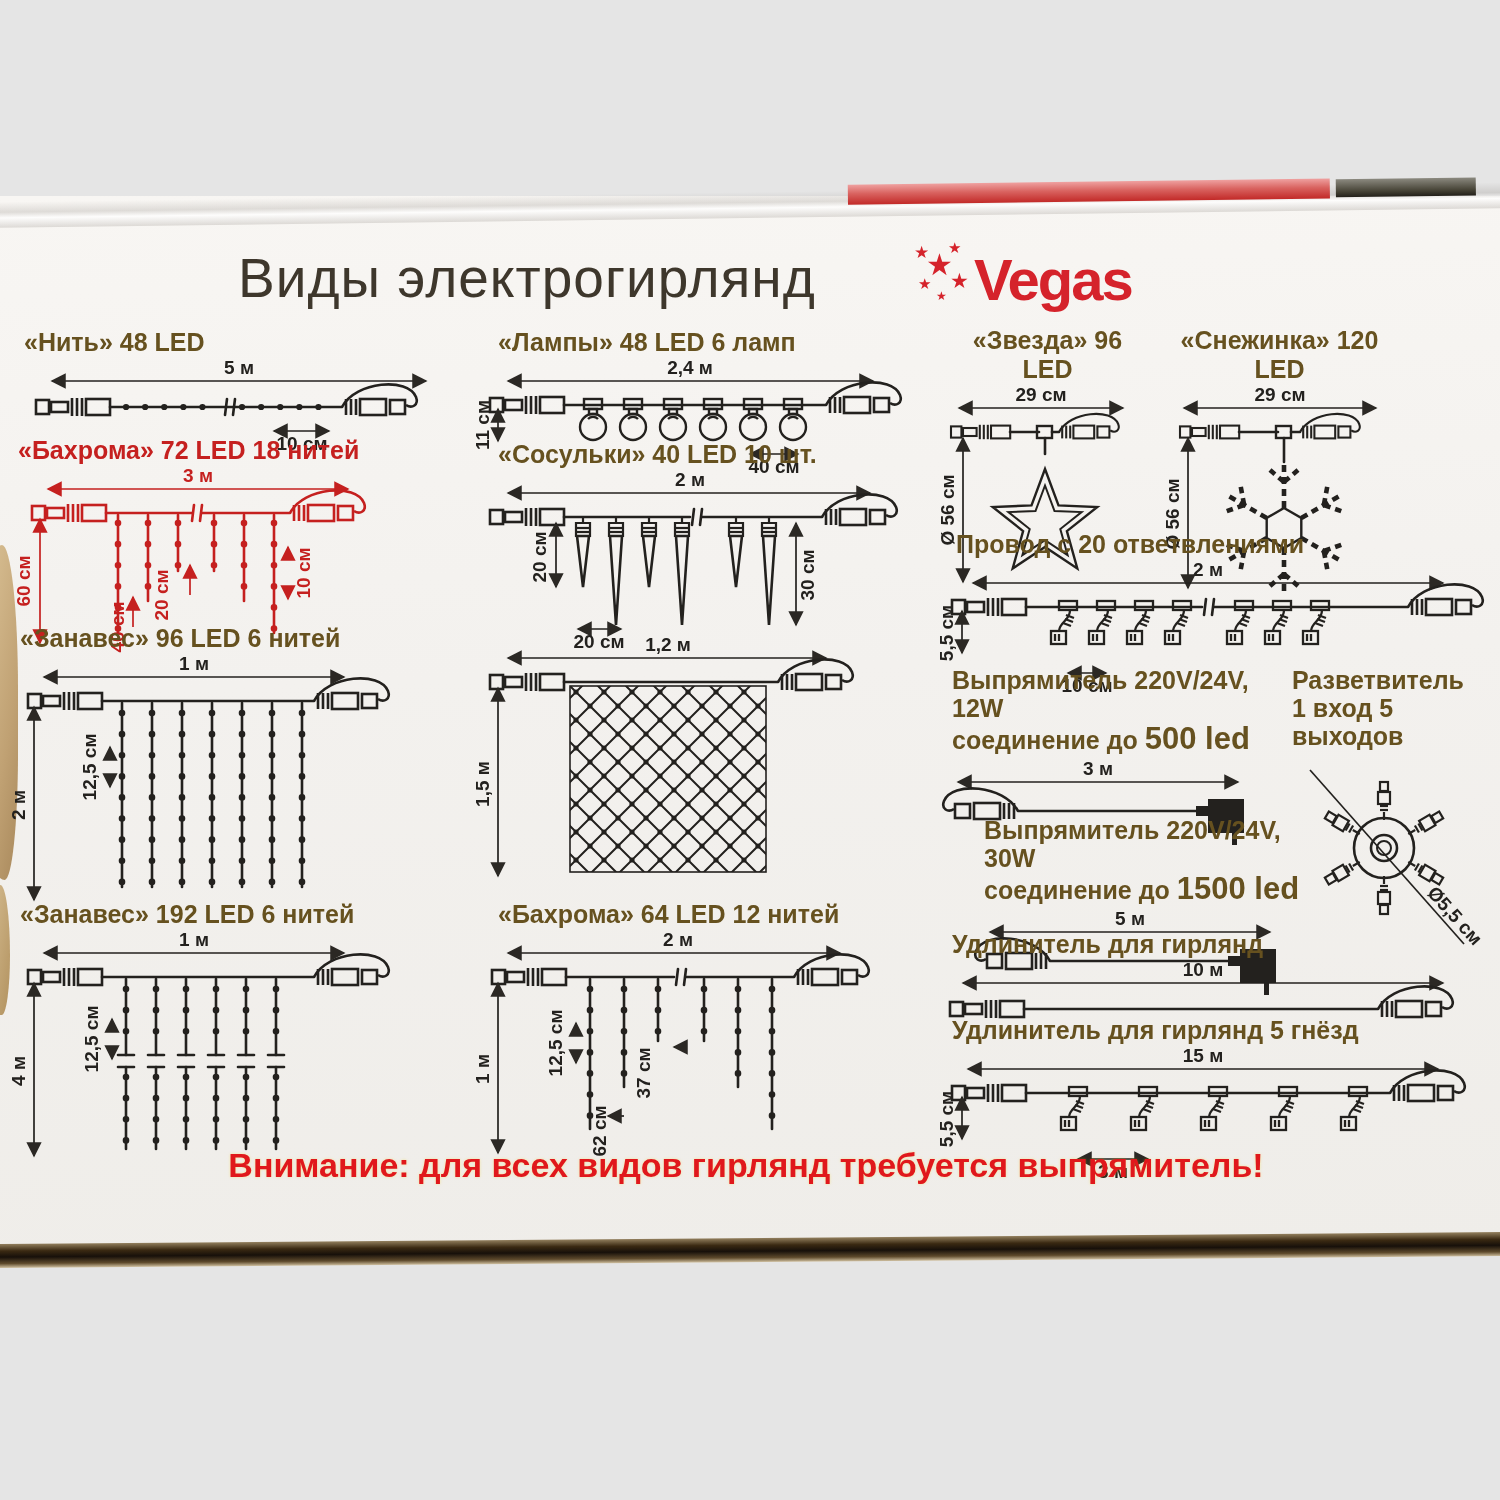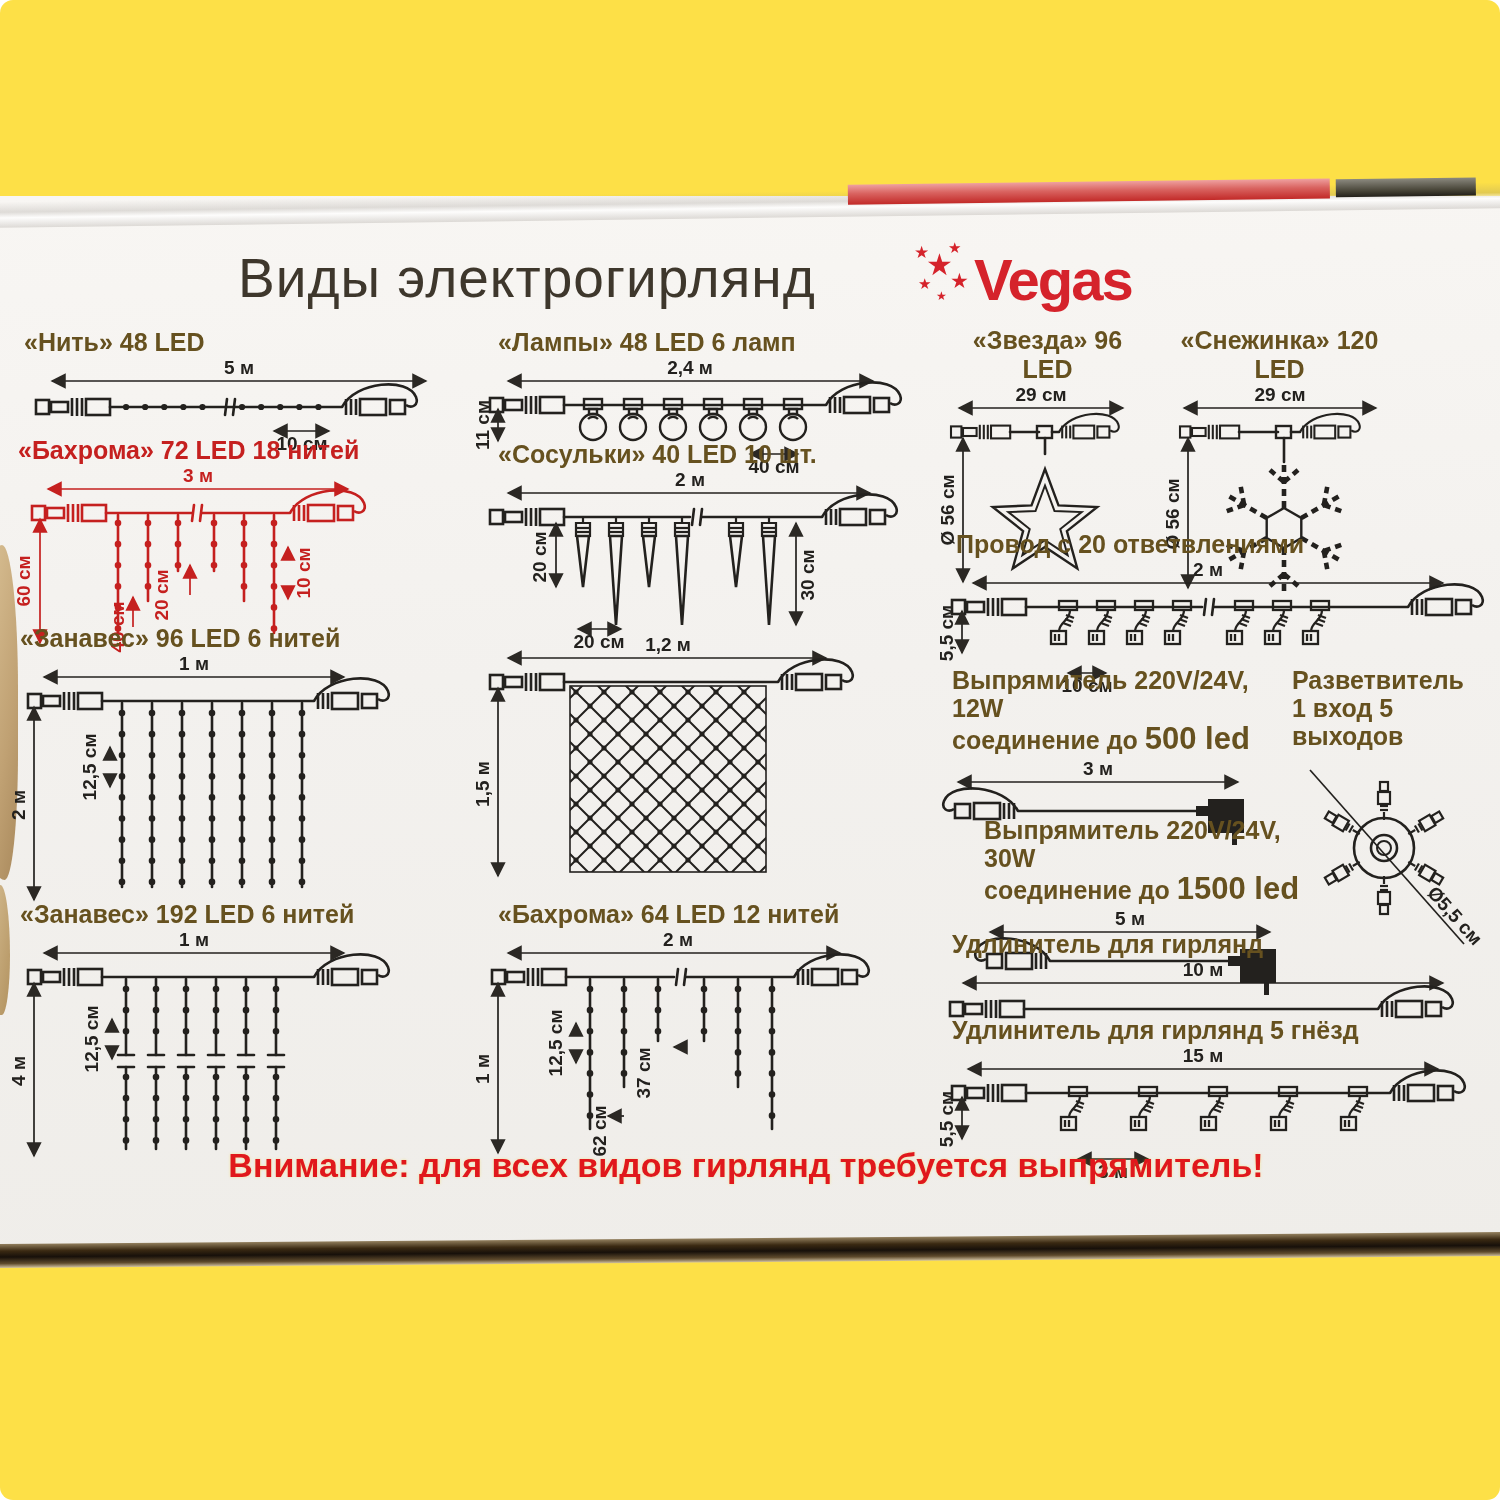--- a/index.html
+++ b/index.html
@@ -1,17 +1,17 @@
 <!DOCTYPE html>
 <html><head>
 <meta charset="utf-8">
 <style>
   html,body{margin:0;padding:0;background:#ffffff;}
-  #photo{position:relative;width:1500px;height:1500px;overflow:hidden;background:#fde047;
-         font-family:"Liberation Sans",sans-serif;border-radius:13px;}
+  #photo{position:relative;width:1500px;height:1500px;overflow:hidden;background:#e5e5e5;
+         font-family:"Liberation Sans",sans-serif;}
   
   #panel{position:absolute;left:0;top:196px;width:1500px;height:1052px;
          background:linear-gradient(178deg,#f8f6f3 0%,#f3f1ee 45%,#efede9 100%);}
   .top-fold{position:absolute;left:-10px;top:192px;width:1520px;height:26px;
          transform:rotate(-0.75deg);
          background:linear-gradient(180deg,rgba(255,255,255,0) 0%,rgba(130,124,118,.22) 40%,rgba(255,255,255,.75) 62%,rgba(150,144,138,.28) 100%);}
   .red-stripe{position:absolute;left:858px;top:-6px;width:482px;height:20px;
          background:linear-gradient(180deg,#efa1a0 0%,#d96360 45%,#c22a28 100%);}
   .dark-stripe{position:absolute;left:1346px;top:-5px;width:140px;height:18px;
          background:linear-gradient(180deg,#8b897f 0%,#444134 70%,#23201a 100%);}

